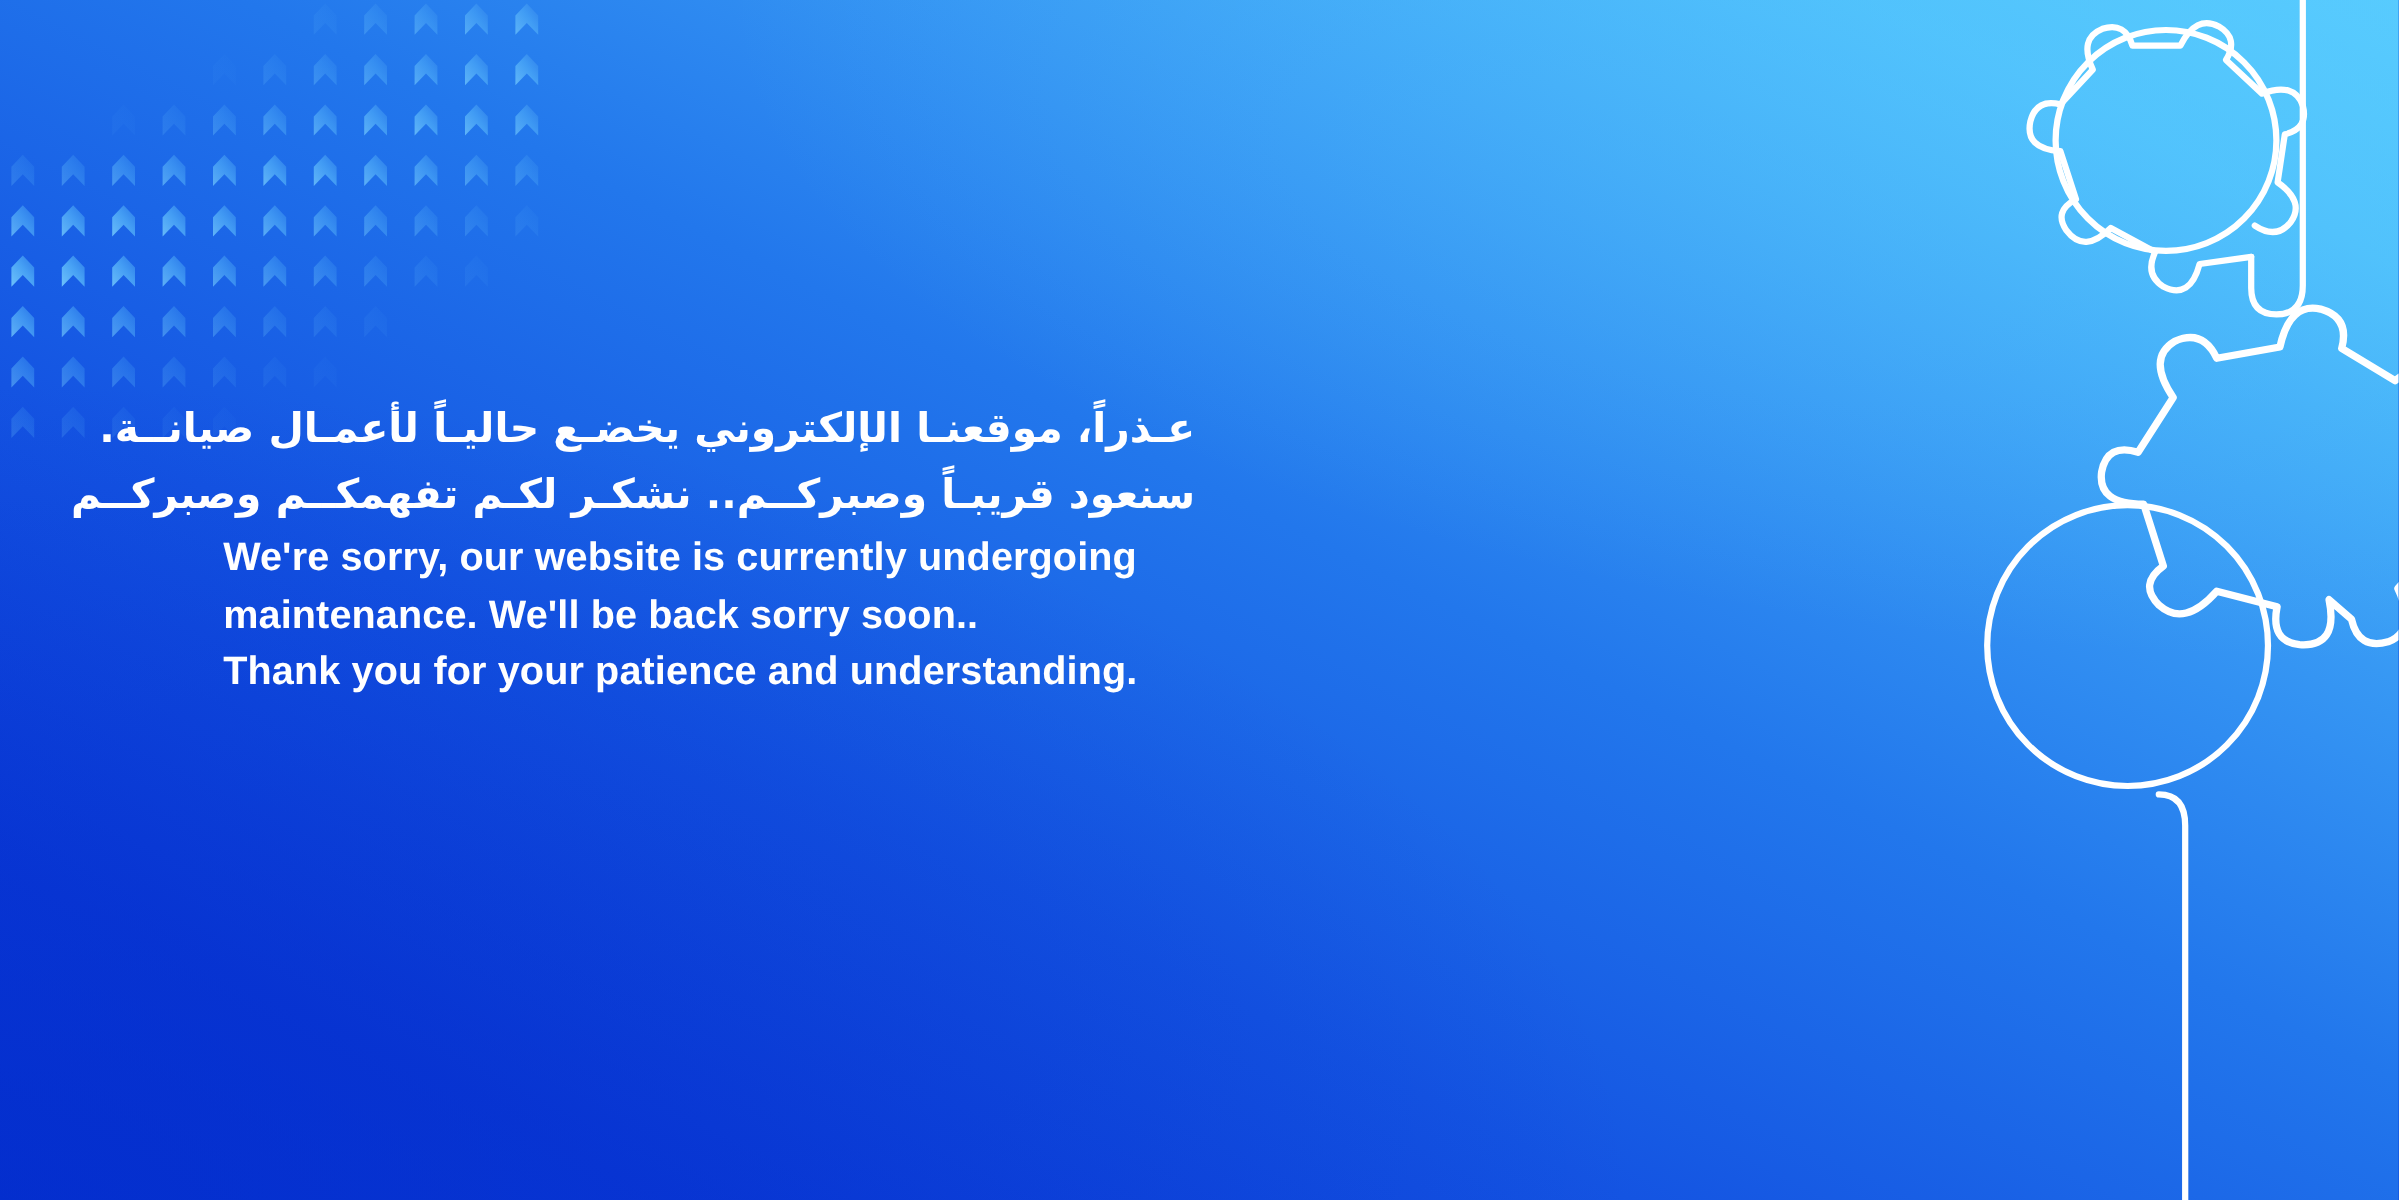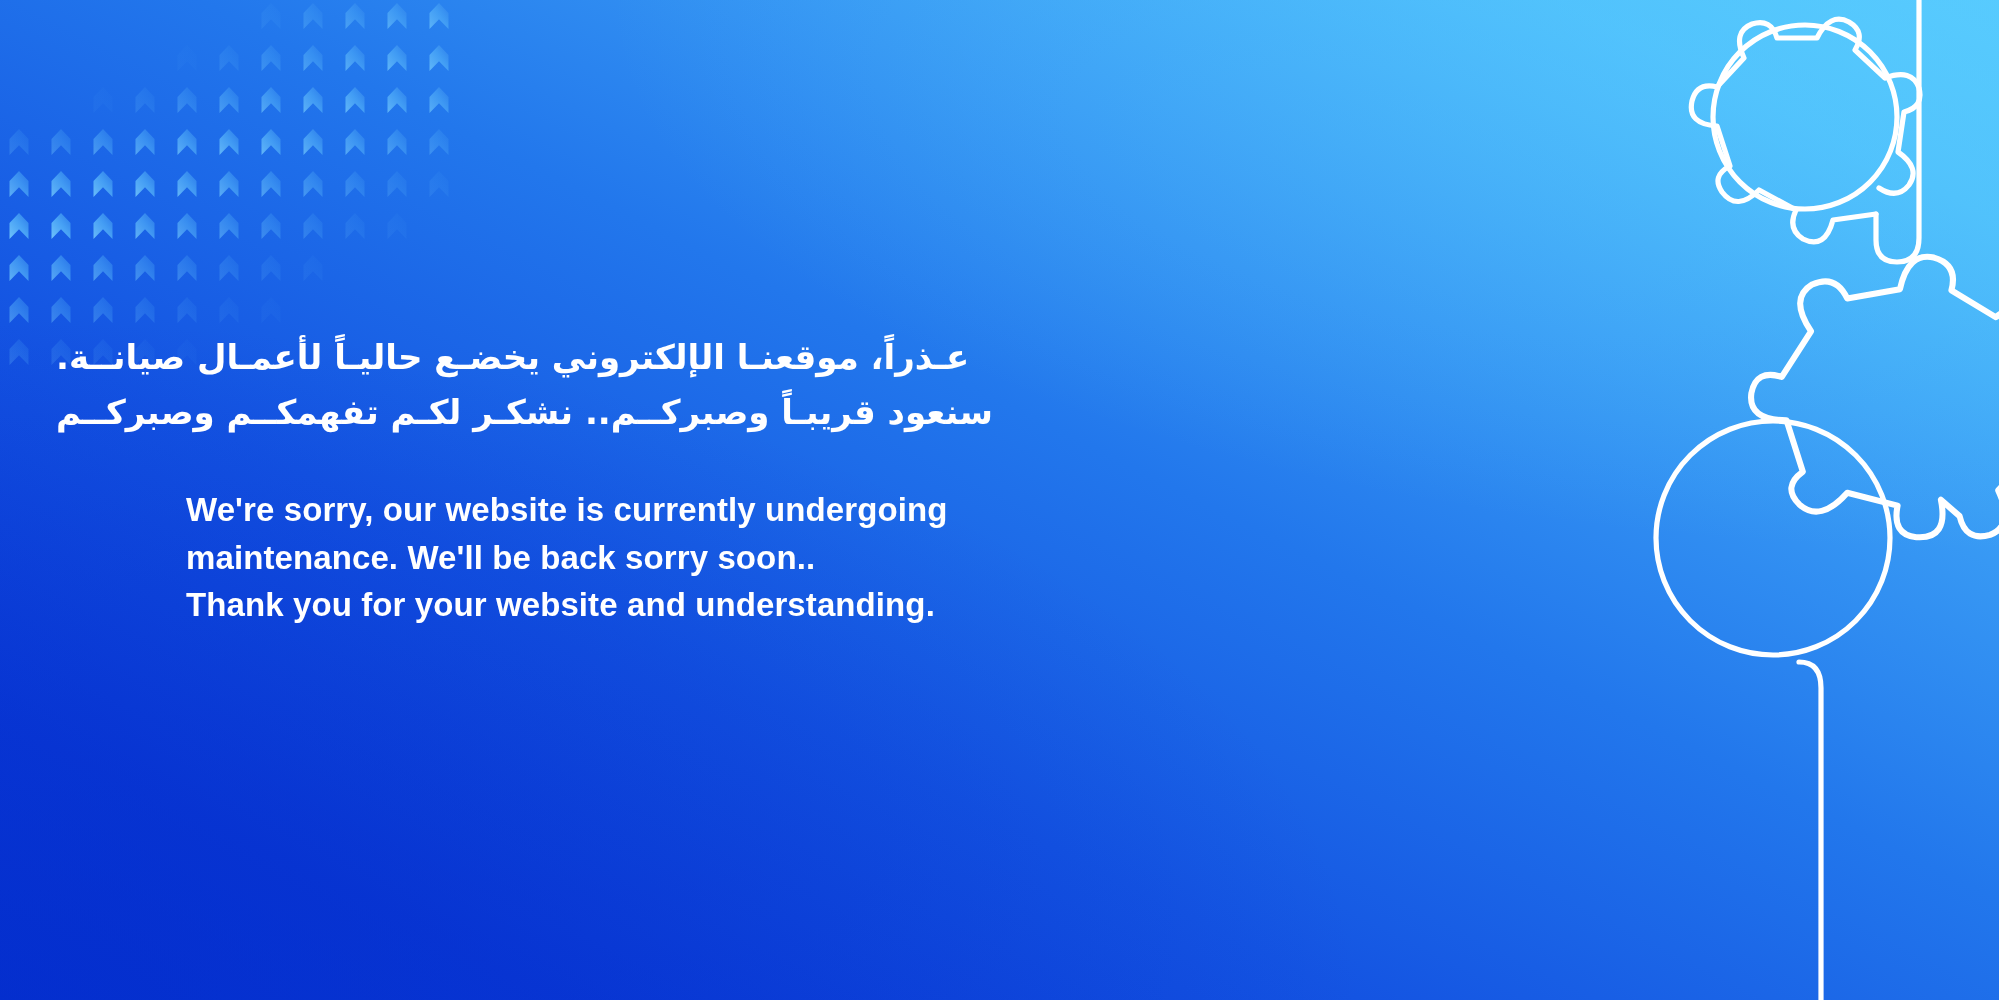--- a/index.html
+++ b/index.html
@@ -69,36 +69,35 @@
   #copy {
     position: absolute;
     left: 186px;
     top: 330px;
     width: 1000px;
     z-index: 5;
   }
 
   .ar-block {
     direction: rtl;
-    text-align: left;
+    text-align: right;
     width: 940px;
     margin-left: -130px;
   }
   .ar-line {
     color: #ffffff;
     font-family: "DejaVu Sans", "Liberation Sans", sans-serif;
     font-size: 34px;
     font-weight: 600;
     line-height: 1.62;
     letter-spacing: 0.2px;
     white-space: nowrap;
   }
 
   .en-block {
-    margin-top: 46px;
     direction: ltr;
     text-align: left;
   }
   .en-line {
     color: #ffffff;
     font-family: "Liberation Sans", sans-serif;
     font-size: 33px;
     font-weight: 700;
     line-height: 1.44;
     letter-spacing: 0.1px;
@@ -339,17 +338,17 @@
   <div id="copy">
 
     <div class="ar-block">
       <div class="ar-line">عـذراً، موقعنـا الإلكتروني يخضـع حاليـاً لأعمـال صيانــة.</div>
       <div class="ar-line">سنعود قريبـاً وصبركــم.. نشكـر لكـم تفهمكــم وصبركــم</div>
     </div>
 
     <div class="en-block">
       <div class="en-line">We're sorry, our website is currently undergoing</div>
       <div class="en-line">maintenance. We'll be back sorry soon..</div>
-      <div class="en-line">Thank you for your website and understanding.</div>
+      <div class="en-line">Thank you for your patience and understanding.</div>
     </div>
 
   </div>
 </div>
 
 </body></html>

